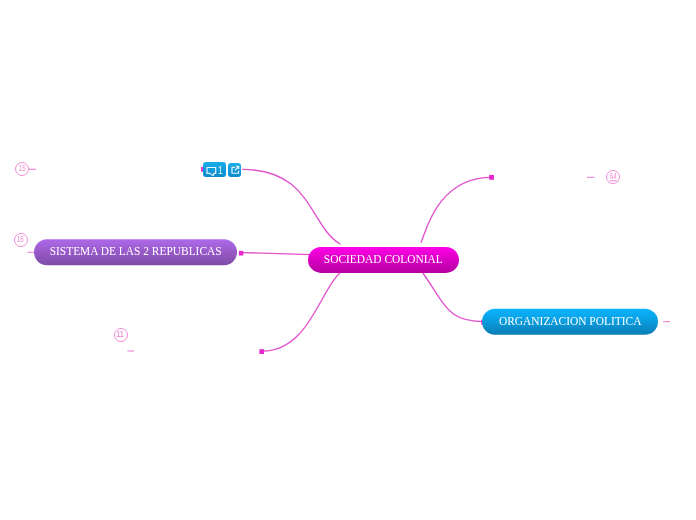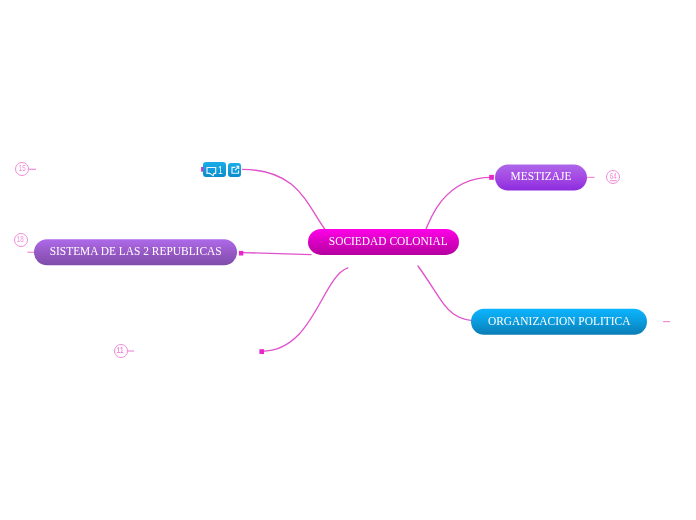--- a/index.html
+++ b/index.html
@@ -57,47 +57,44 @@
     </g>
     <g fill="#E726CB">
       <rect x="201.1" y="166.9" width="4.7" height="4.8"></rect>
       <rect x="238.9" y="250.9" width="4.4" height="4.6"></rect>
       <rect x="259.4" y="349.2" width="4.6" height="4.8"></rect>
       <rect x="489.2" y="174.9" width="4.7" height="4.9"></rect>
       <rect x="481.3" y="319.7" width="4.7" height="5.0"></rect>
     </g>
   </svg>
 
-  <div class="node magenta" style="left:308px;top:228px;width:150.8px;transform:translateY(0.9px);justify-content:flex-end;">
+  <div class="node magenta" style="left:308px;top:246px;width:150.8px;transform:translateY(0.9px);">
     <span class="lbl">SOCIEDAD COLONIAL</span>
   </div>
 
   <div class="badge" style="left:15px;top:162.3px;">
     <span>15</span>
   </div>
 
   <div class="node purple" style="left:33.8px;top:239px;width:203.1px;transform:translateY(0.3px);">
     <span class="lbl">SISTEMA DE LAS 2 REPUBLICAS</span>
   </div>
   <div class="badge" style="left:13.5px;top:233px;">
     <span>18</span>
   </div>
 
-  <div class="badge" style="left:113.5px;top:344px;font-weight:bold;">
+  <div class="badge" style="left:113.5px;top:328px;font-weight:bold;">
     <span>11</span>
   </div>
 
-  <div class="node purple2" style="left:494.6px;top:164px;width:92.3px;transform:translateY(0.6px);">
-    <span class="lbl">MESTIZAJE</span>
-  </div>
   <div class="badge" style="left:606px;top:170.4px;text-decoration:underline;">
     <span>64</span>
   </div>
 
-  <div class="node blue" style="left:471px;top:308px;width:176.2px;transform:translateY(0.8px);">
+  <div class="node blue" style="left:482px;top:308px;width:176.2px;transform:translateY(0.8px);">
     <span class="lbl">ORGANIZACION POLITICA</span>
   </div>
   <div class="badge" style="left:696px;top:314.6px;">
     <span>28</span>
   </div>
 
   <div class="icobox" style="left:203.2px;top:162.2px;width:22.7px;height:14.8px;"></div>
   <svg class="ov" style="left:206px;top:166px;width:11px;height:11px;" viewBox="0 0 11 11">
     <path d="M1.0,1.5 H9.7 V7.3 H8.0 L7.2,9.7 L3.7,7.3 H1.0 Z" fill="none" stroke="#EAF6FF" stroke-width="1.15" stroke-linejoin="miter"></path>
   </svg>

